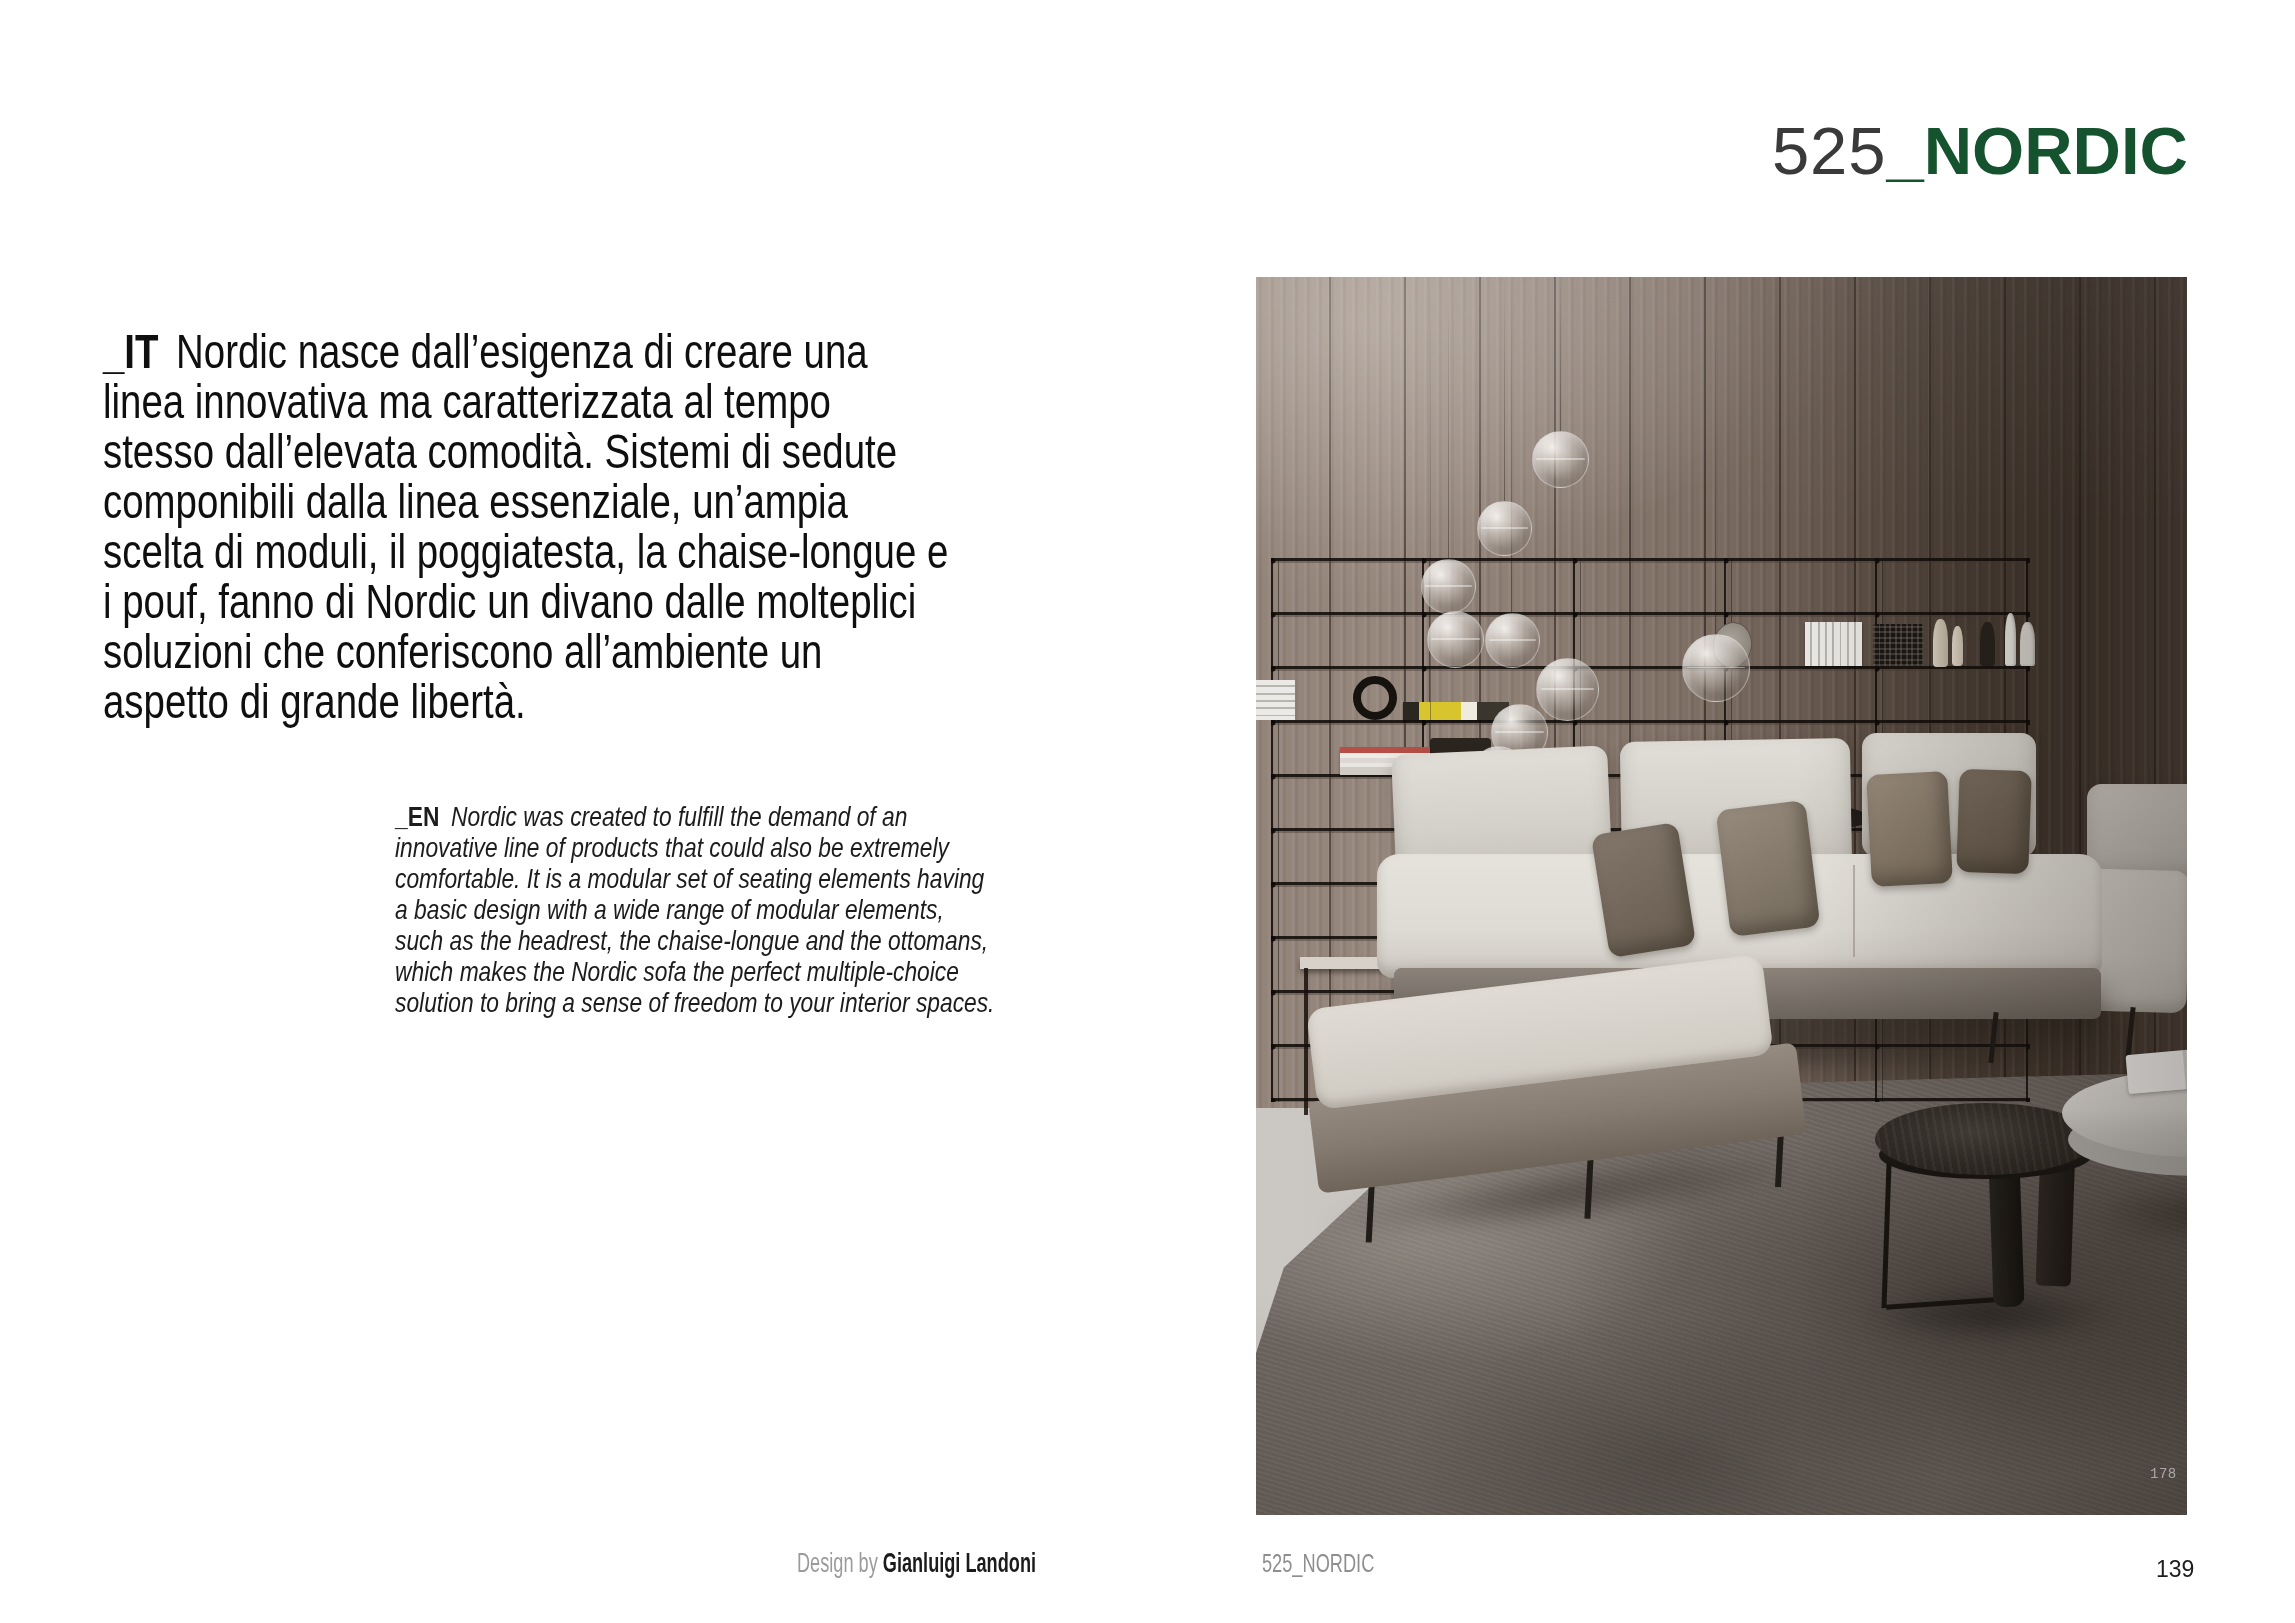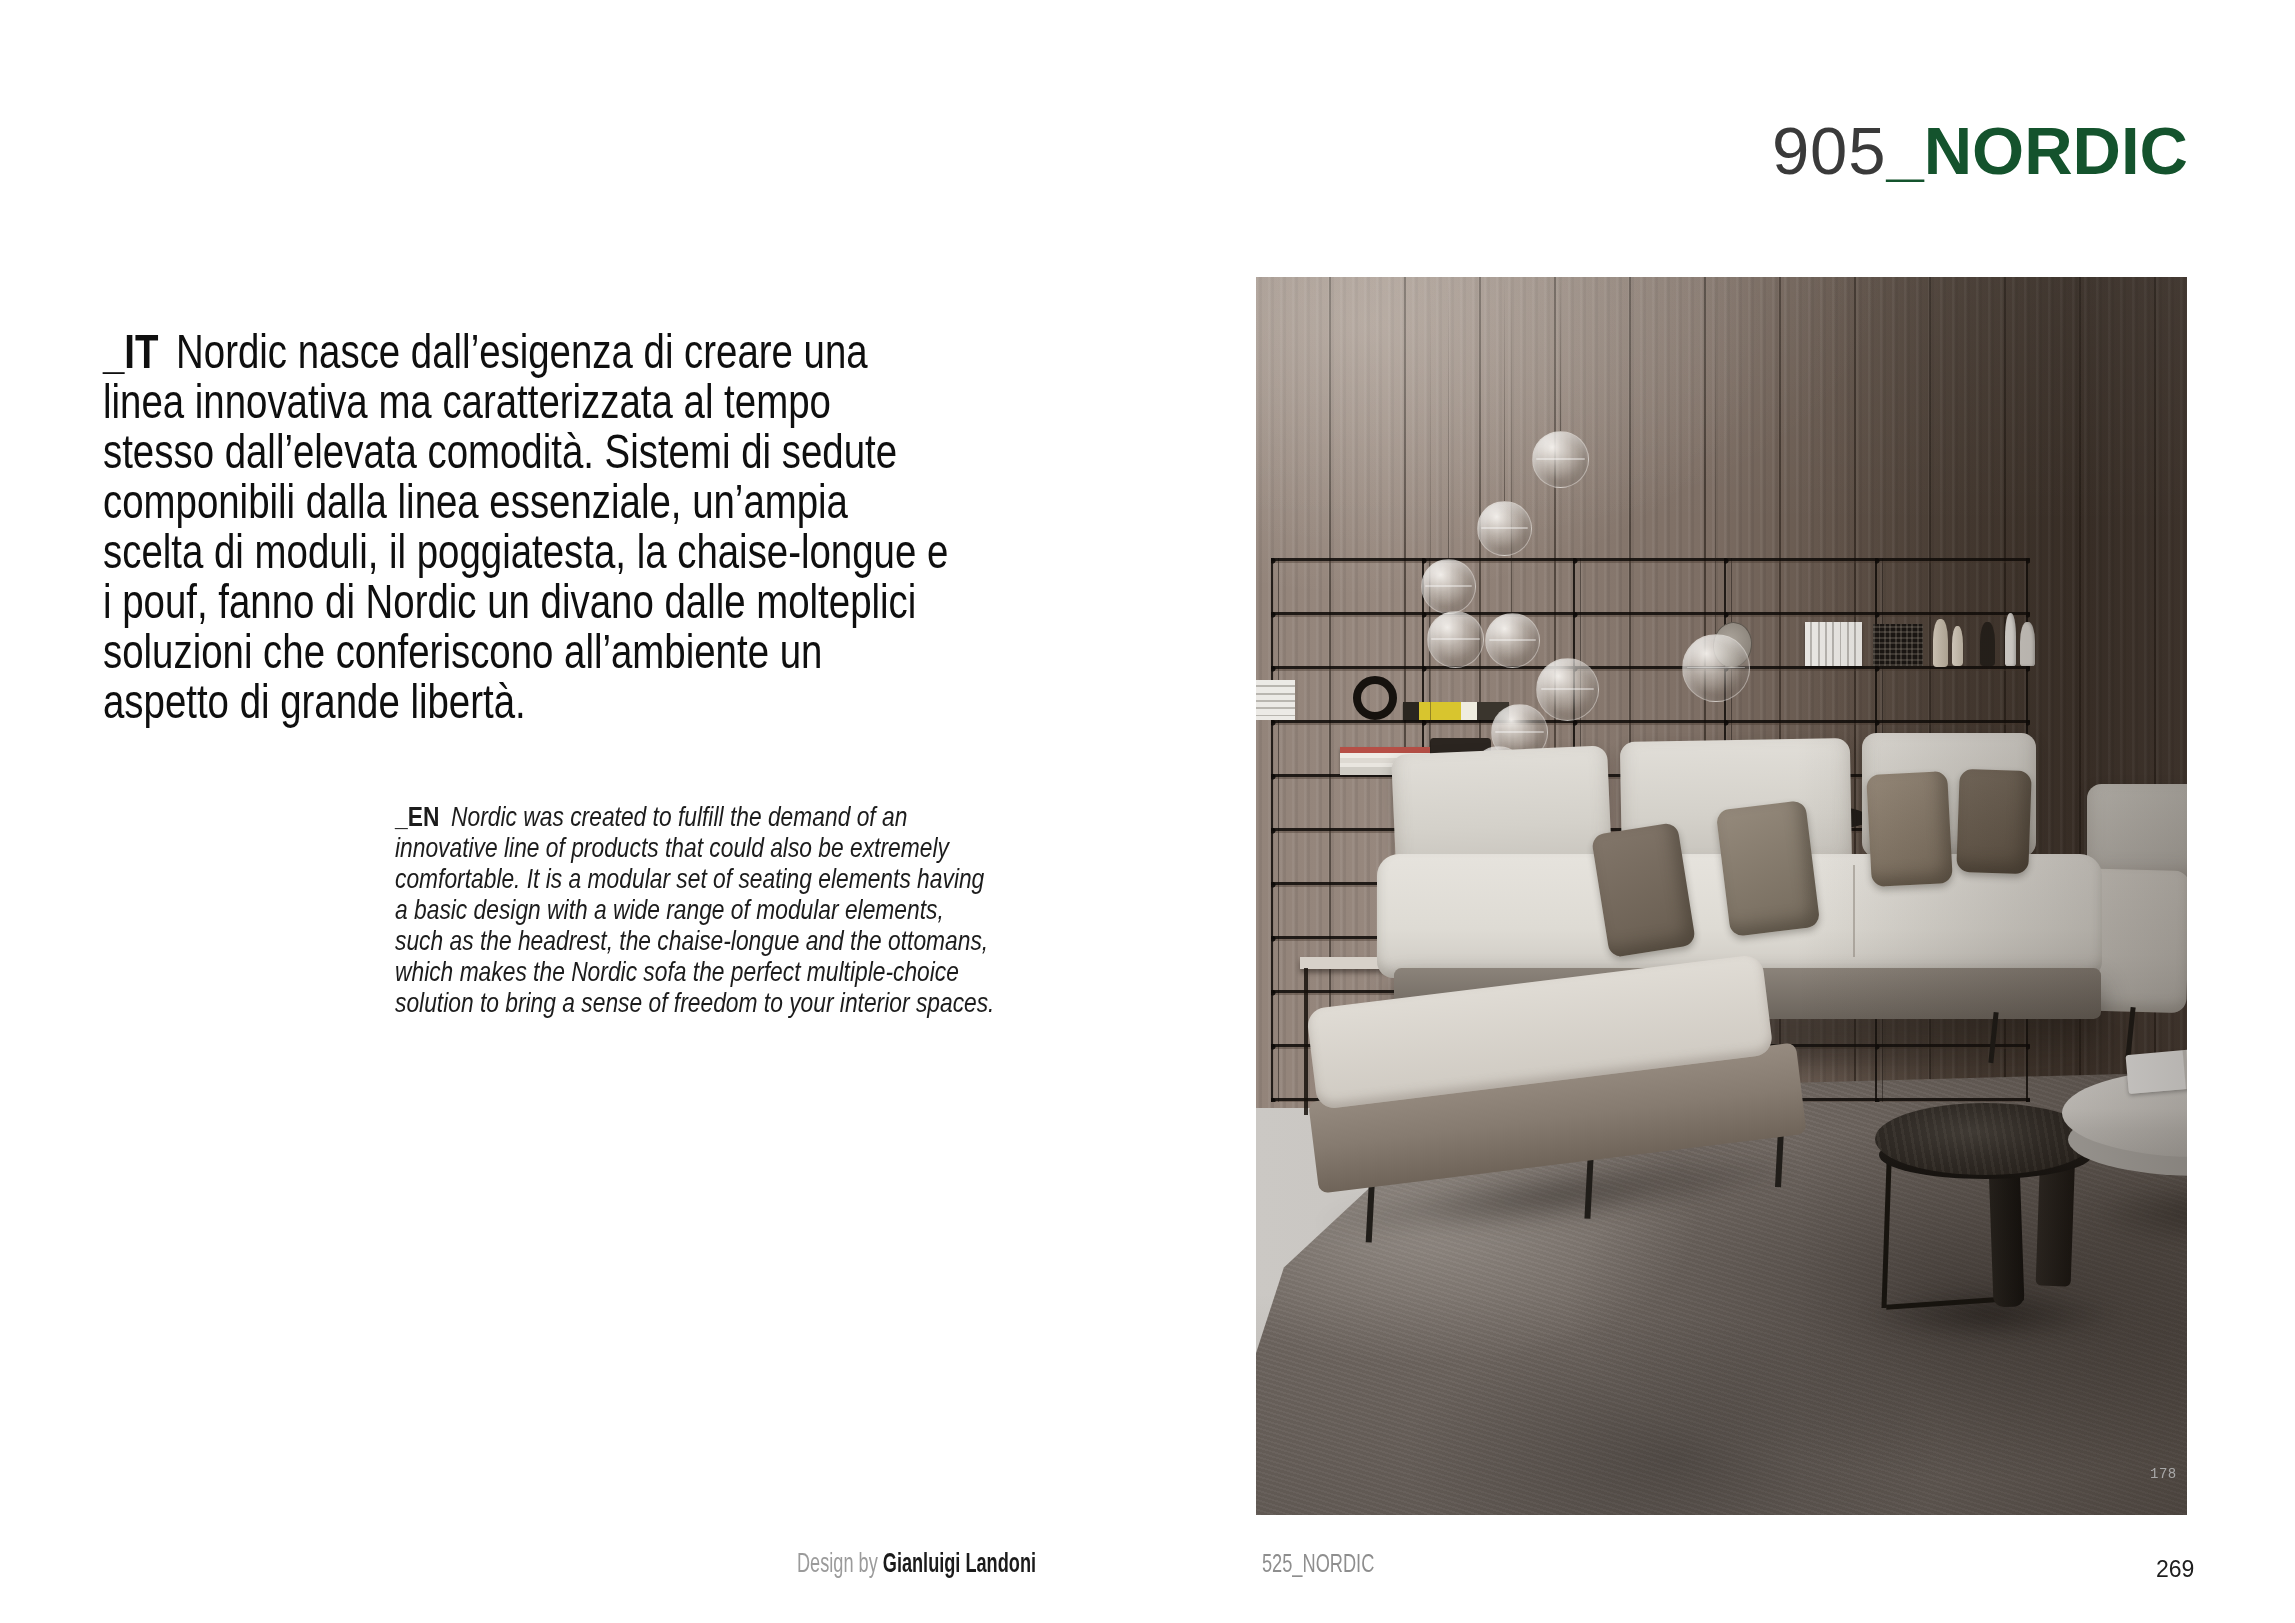--- a/index.html
+++ b/index.html
@@ -148,21 +148,21 @@
       linear-gradient(90deg,rgba(0,0,0,0) 58%,rgba(25,18,12,0.16) 80%,rgba(25,18,12,0.30) 100%),
       radial-gradient(ellipse 826px 459px at 15% 0%,rgba(255,252,248,0.10),rgba(255,252,248,0) 60%),
       linear-gradient(0deg,rgba(20,16,13,0.14),rgba(20,16,13,0) 18%);}
 </style>
 </head>
 <body>
 
 <div class="page">
 
   <div class="title">
-    <span class="code">905</span><span class="name">_NORDIC</span>
+    <span class="code">525</span><span class="name">_NORDIC</span>
   </div>
 
   <div class="para-it">
     <span class="lang">_IT</span><span>Nordic nasce dall’esigenza di creare una
 linea innovativa ma caratterizzata al tempo
 stesso dall’elevata comodità. Sistemi di sedute
 componibili dalla linea essenziale, un’ampia
 scelta di moduli, il poggiatesta, la chaise-longue e
 i pouf, fanno di Nordic un divano dalle molteplici
 soluzioni che conferiscono all’ambiente un
@@ -265,16 +265,16 @@
 
     <div class="ph photo-overlay"></div>
   </div>
 
   <div class="design">
     <span>Design by</span>
     <span class="designer">Gianluigi Landoni</span>
   </div>
   <div class="footer-product">525_NORDIC</div>
   <div class="pagenum-prev">178</div>
-  <div class="pagenum">269</div>
+  <div class="pagenum">139</div>
 
 </div>
 
 
 </body></html>

